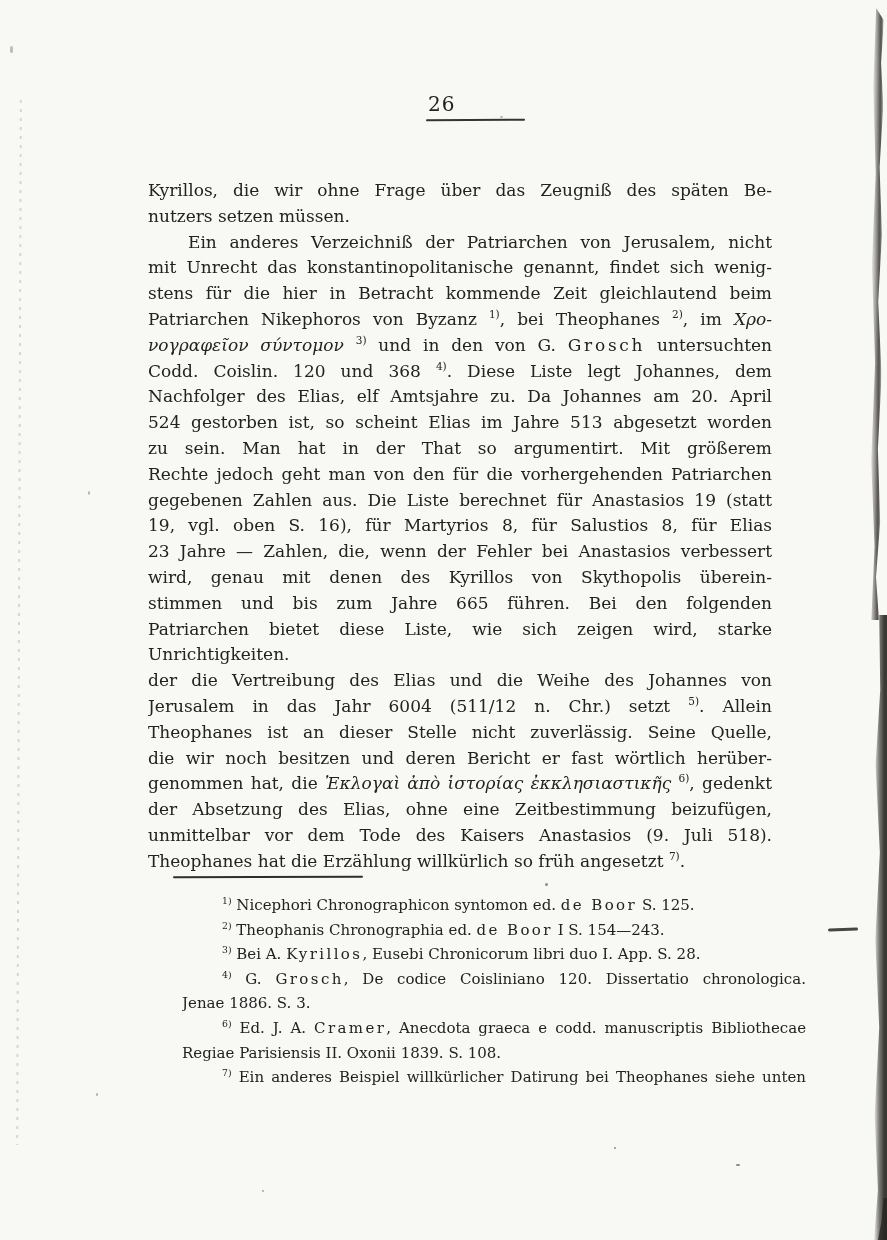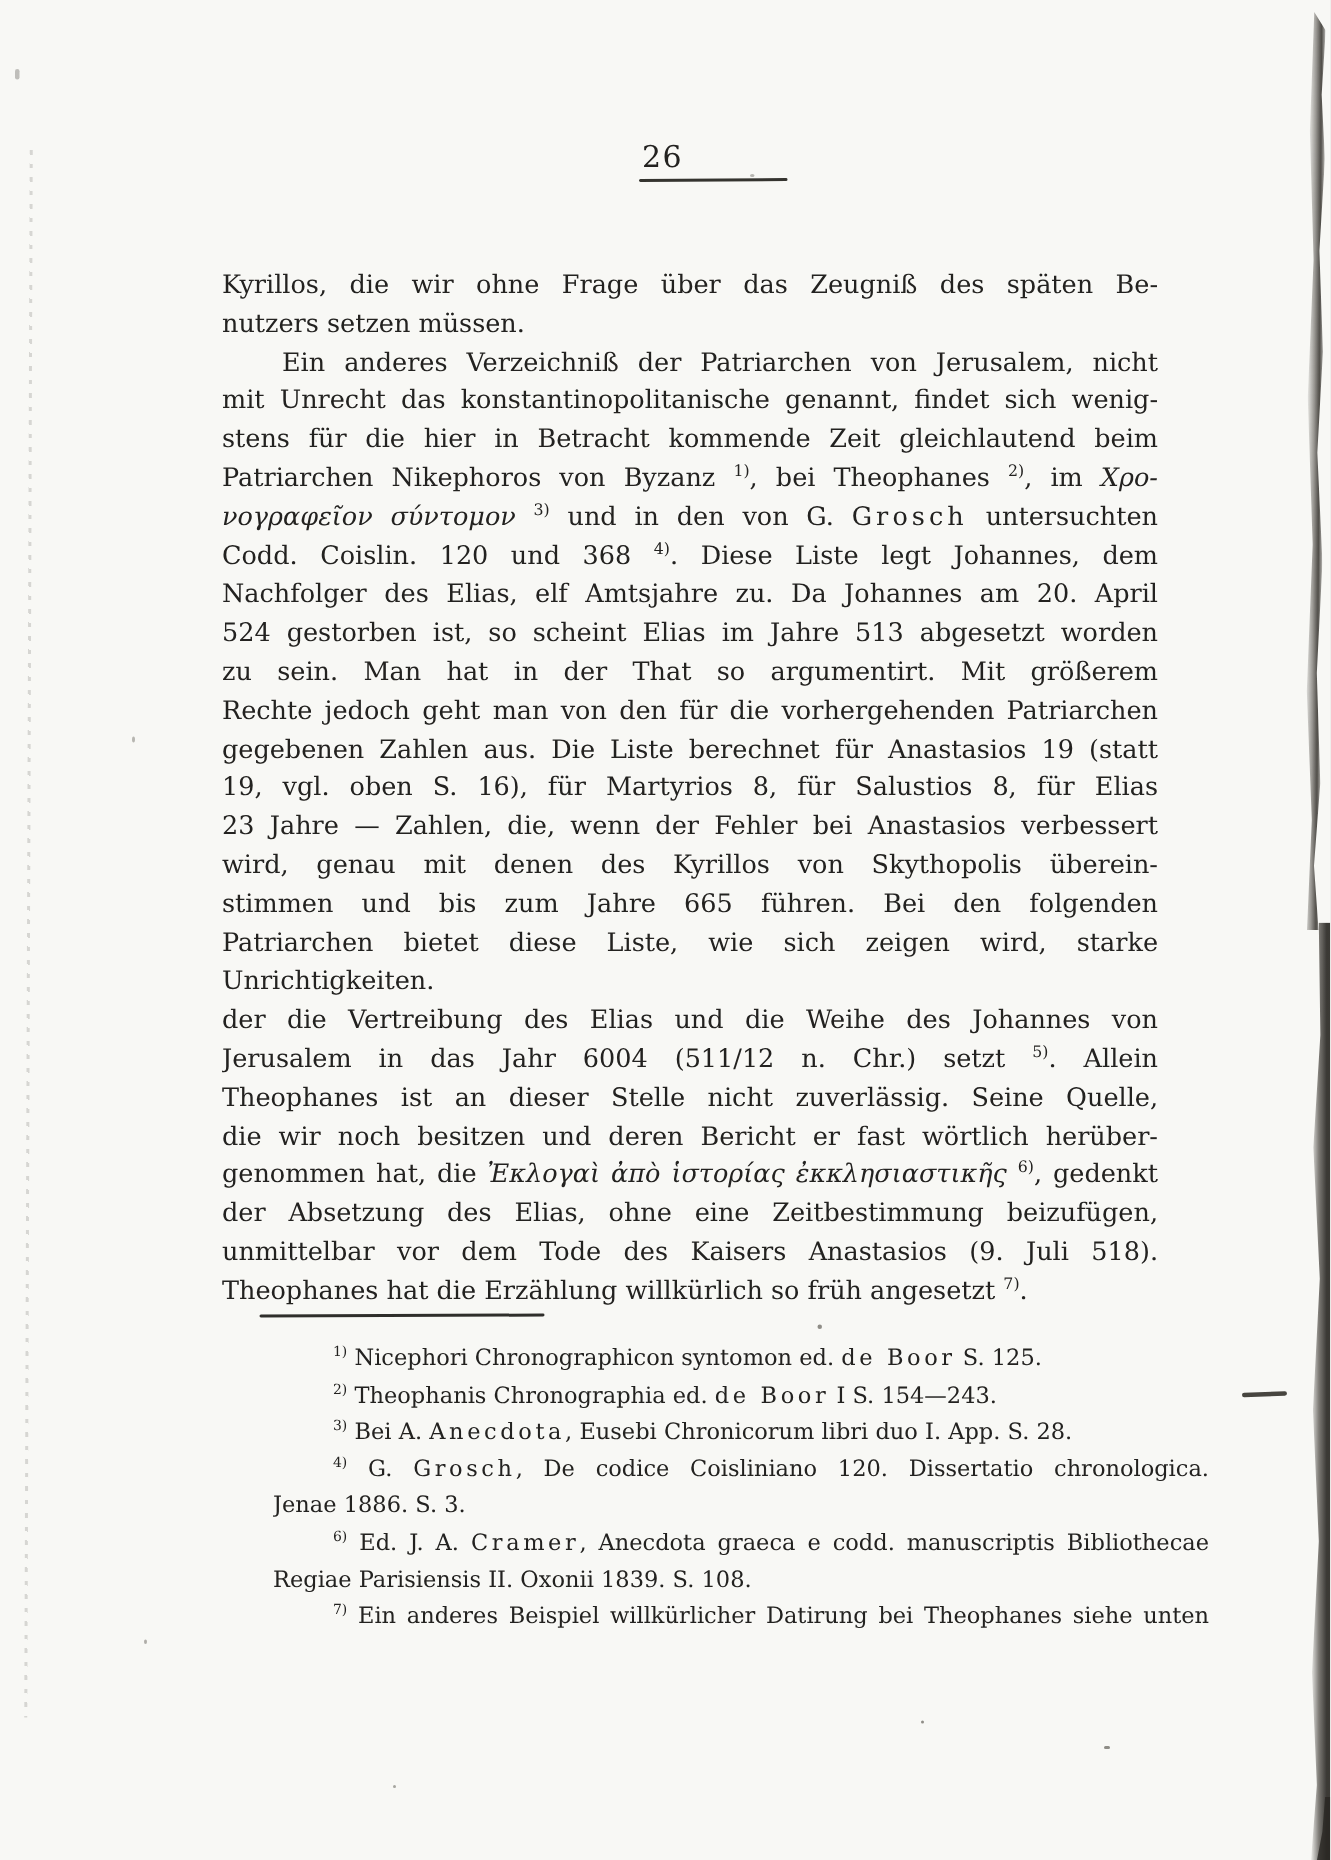--- a/index.html
+++ b/index.html
@@ -97,21 +97,21 @@
 
   <div class="fn-sep"></div>
   <div class="footnotes" id="footnotes">
       <div>
         <div class="line last indent"><sup>1)</sup><span> Nicephori Chronographicon syntomon ed. </span><span class="sp">de Boor</span><span> S. 125.</span></div>
       </div>
       <div>
         <div class="line last indent"><sup>2)</sup><span> Theophanis Chronographia ed. </span><span class="sp">de Boor</span><span> I S. 154—243.</span></div>
       </div>
       <div>
-        <div class="line last indent"><sup>3)</sup><span> Bei A. </span><span class="sp">Anecdota</span><span>, Eusebi Chronicorum libri duo I. App. S. 28.</span></div>
+        <div class="line last indent"><sup>3)</sup><span> Bei A. </span><span class="sp">Kyrillos</span><span>, Eusebi Chronicorum libri duo I. App. S. 28.</span></div>
       </div>
       <div>
         <div class="line indent"><sup>4)</sup><span> G. </span><span class="sp">Grosch</span><span>, De codice Coisliniano 120. Dissertatio chronologica.</span></div>
         <div class="line last"><span>Jenae 1886. S. 3.</span></div>
       </div>
       <div>
         <div class="line indent"><sup>6)</sup><span> Ed. J. A. </span><span class="sp">Cramer</span><span>, Anecdota graeca e codd. manuscriptis Bibliothecae</span></div>
         <div class="line last"><span>Regiae Parisiensis II. Oxonii 1839. S. 108.</span></div>
       </div>
       <div>

